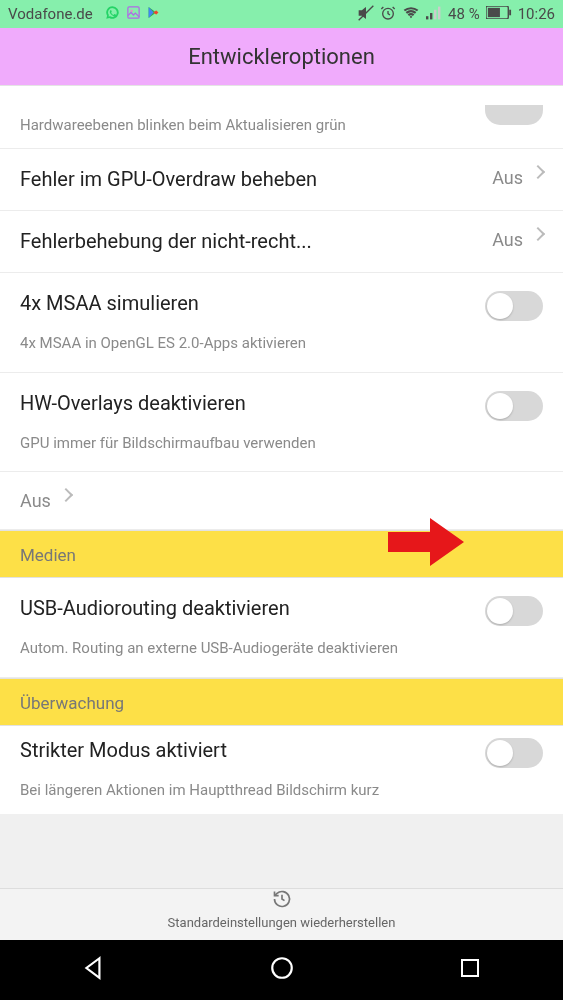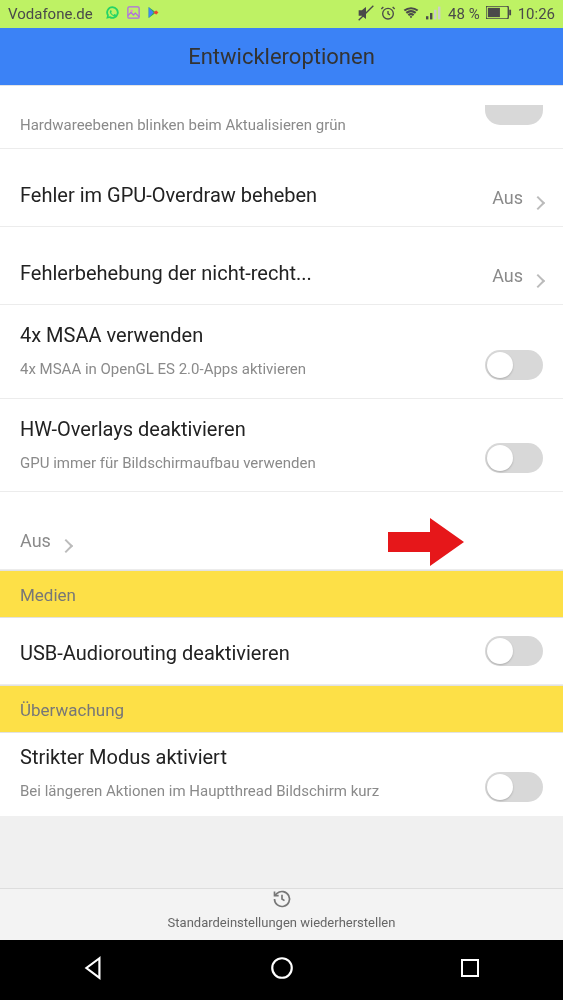--- a/index.html
+++ b/index.html
@@ -6,70 +6,69 @@
   body {
     width: 563px;
     height: 1000px;
     font-family: -apple-system, Roboto, "Helvetica Neue", Arial, sans-serif;
     background: #f0f0f0;
     overflow: hidden;
     position: relative;
   }
   .statusbar {
     height: 28px;
-    background: #bef264;
+    background: #86efac;
     display: flex;
     align-items: center;
     padding: 0 8px;
     font-size: 15px;
     color: #4a4a4a;
   }
   .statusbar .carrier { margin-right: 6px; }
   .statusbar .sb-left { display: flex; align-items: center; gap: 6px; }
   .statusbar .sb-right { margin-left: auto; display: flex; align-items: center; gap: 6px; }
   .sb-icon { font-size: 15px; line-height: 1; }
   .titlebar {
     height: 58px;
-    background: #3b82f6;
+    background: #f0abfc;
     display: flex;
     align-items: center;
     justify-content: center;
     border-bottom: 1px solid #e4e4e4;
     font-size: 22px;
     color: #333;
   }
   .list {
     background: #fff;
   }
   .row {
     background: #fff;
     border-bottom: 1px solid #ececec;
     padding: 18px 20px;
     display: flex;
-    align-items: flex-end;
+    align-items: flex-start;
     position: relative;
   }
   .row.tight { padding: 12px 20px 14px; }
   .row .txt { flex: 1; min-width: 0; padding-right: 10px; }
   .row .title {
     font-size: 20px;
     color: #222;
     line-height: 1.25;
   }
   .row .sub {
     font-size: 15px;
     color: #8a8a8a;
-    margin-top: 12px;
+    margin-top: 18px;
     line-height: 1.3;
   }
   .row .value {
     font-size: 18px;
     color: #8a8a8a;
     margin-right: 10px;
-    margin-top: 20px;
   }
   .chevron {
     width: 10px;
     height: 10px;
     border-right: 2px solid #bbb;
     border-bottom: 2px solid #bbb;
     transform: rotate(-45deg);
   }
   .toggle {
     width: 58px;
@@ -235,21 +234,21 @@
   <div class="row">
     <div class="txt">
         <div class="title">Fehlerbehebung der nicht-recht...</div>
       </div>
     <span class="value">Aus</span>
     <span class="chevron"></span>
   </div>
 
   <div class="row">
     <div class="txt">
-      <div class="title">4x MSAA verwenden</div>
+      <div class="title">4x MSAA simulieren</div>
       <div class="sub">4x MSAA in OpenGL ES 2.0-Apps aktivieren</div>
     </div>
     <div class="toggle">
         <div class="knob"></div>
       </div>
   </div>
 
   <div class="row">
     <div class="txt">
       <div class="title">HW-Overlays deaktivieren</div>
@@ -263,20 +262,21 @@
   <div class="row">
     <span class="value">Aus</span>
     <span class="chevron"></span>
   </div>
 
   <div class="section-header">Medien</div>
 
   <div class="row">
     <div class="txt">
       <div class="title">USB-Audiorouting deaktivieren</div>
+      <div class="sub">Autom. Routing an externe USB-Audiogeräte deaktivieren</div>
     </div>
     <div class="toggle">
         <div class="knob"></div>
       </div>
   </div>
 
   <div class="section-header">Überwachung</div>
 
   <div class="row tight" style="border-bottom:none">
     <div class="txt">

